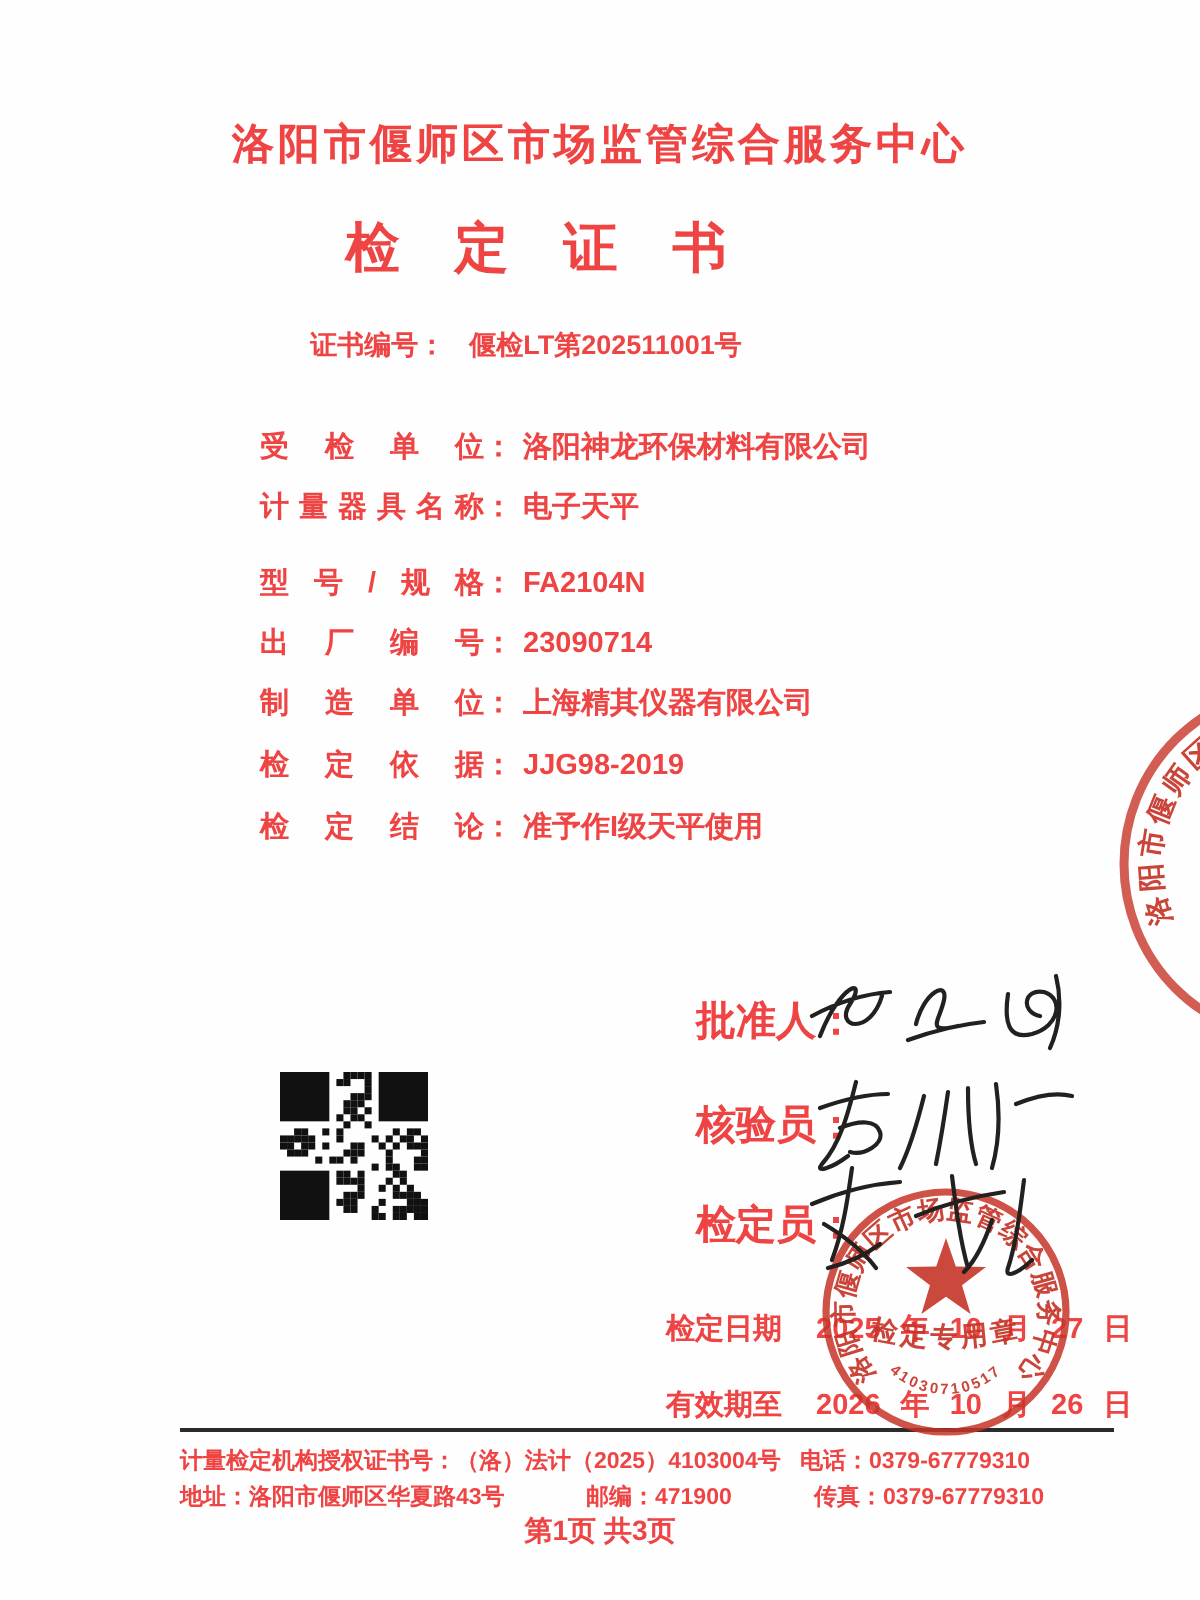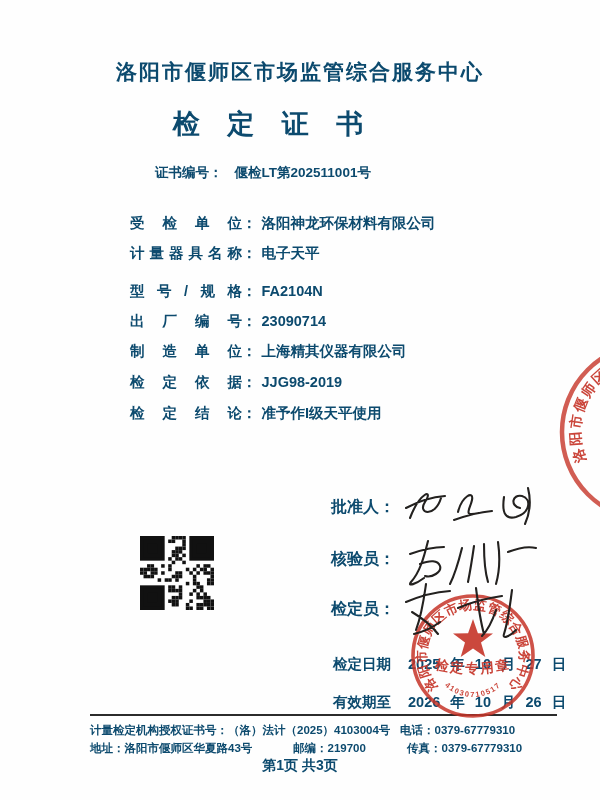--- a/index.html
+++ b/index.html
@@ -1,31 +1,31 @@
 <!DOCTYPE html>
 <html><head>
 <meta charset="utf-8">
 <style>
   html,body{margin:0;padding:0;background:#e8e8e8;}
   .page{
     position:relative;width:600px;height:800px;margin:0 auto;
     background:#fefefe;overflow:hidden;
     font-family:"Liberation Sans","DejaVu Sans",sans-serif;
-    font-weight:bold;color:#0c4a6e;
+    font-weight:bold;color:#ef4444;
   }
   .abs{position:absolute;}
   .org-name{top:58px;left:0;width:600px;text-align:center;font-size:21px;letter-spacing:2px;}
   .cert-title{top:106px;left:0;width:536px;text-align:center;font-size:27px;letter-spacing:10px;text-indent:10px;}
   .cert-no-line{top:164px;left:0;width:526px;text-align:center;font-size:13.5px;}
   .cert-no-line .val{margin-left:12px;}
   .frow{left:130px;height:20px;font-size:14.5px;white-space:nowrap;}
   .flabel{display:inline-block;width:112px;text-align:justify;text-align-last:justify;}
   .fcolon{display:inline-block;}
   .fvalue{margin-left:5px;}
-  .sig-label{left:331px;font-size:16px;z-index:2;}
+  .sig-label{left:348px;font-size:20px;z-index:2;}
   .sig-ink{z-index:6;}
   .sig-ink path{fill:none;stroke:#23211f;stroke-width:2.1;stroke-linecap:round;stroke-linejoin:round;}
   .date-row-label{left:333px;font-size:14.5px;z-index:1;font-family:Liberation Serif, serif;}
   .date-row-val{left:408px;font-size:14.5px;word-spacing:6px;z-index:1;white-space:nowrap;}
   .rule{left:90px;top:714px;width:467px;height:2px;background:#2b2b2b;}
   .foot{font-size:11.5px;white-space:nowrap;}
   .page-info{top:757px;left:0;width:600px;text-align:center;font-size:14px;}
   .seal-svg{z-index:4;pointer-events:none;}
   svg text.sealtxt{fill:rgba(197,52,40,0.92);font-family:"Liberation Sans","DejaVu Sans",sans-serif;font-weight:bold;}
   #qr-svg rect{fill:#111;}
@@ -243,20 +243,20 @@
   <div class="abs foot" style="left:90px;top:723px">
     <span>计量检定机构授权证书号：</span><span>（洛）法计（2025）4103004号</span>
   </div>
   <div class="abs foot" style="left:400px;top:723px">
     <span>电话：</span><span>0379-67779310</span>
   </div>
   <div class="abs foot" style="left:90px;top:741px">
     <span>地址：</span><span>洛阳市偃师区华夏路43号</span>
   </div>
   <div class="abs foot" style="left:293px;top:741px">
-    <span>邮编：</span><span>219700</span>
+    <span>邮编：</span><span>471900</span>
   </div>
   <div class="abs foot" style="left:407px;top:741px">
     <span>传真：</span><span>0379-67779310</span>
   </div>
   <div class="abs page-info">第1页 共3页</div>
 
 </div>
 
 </body></html>

